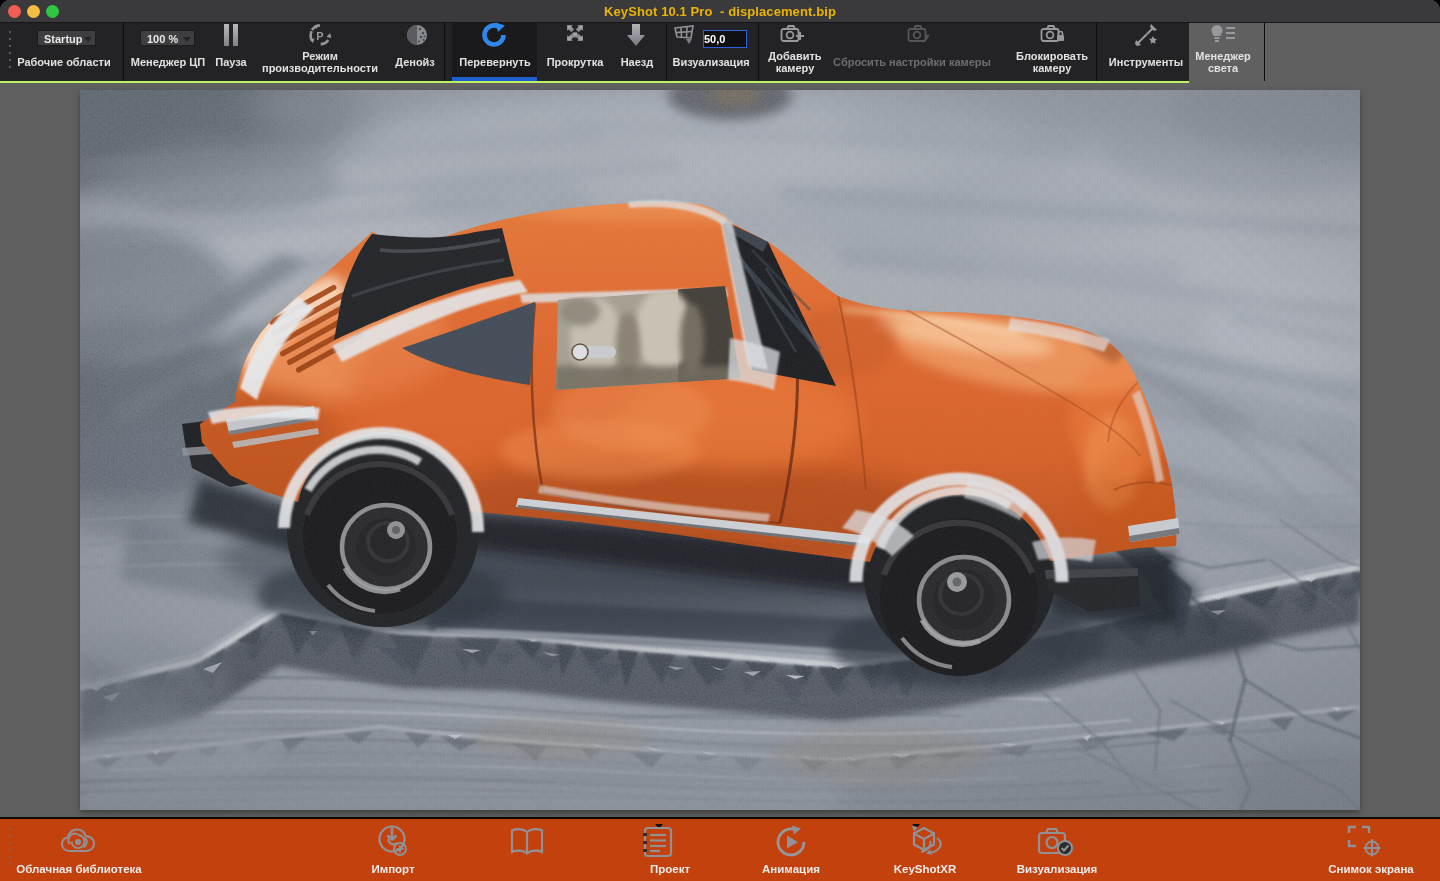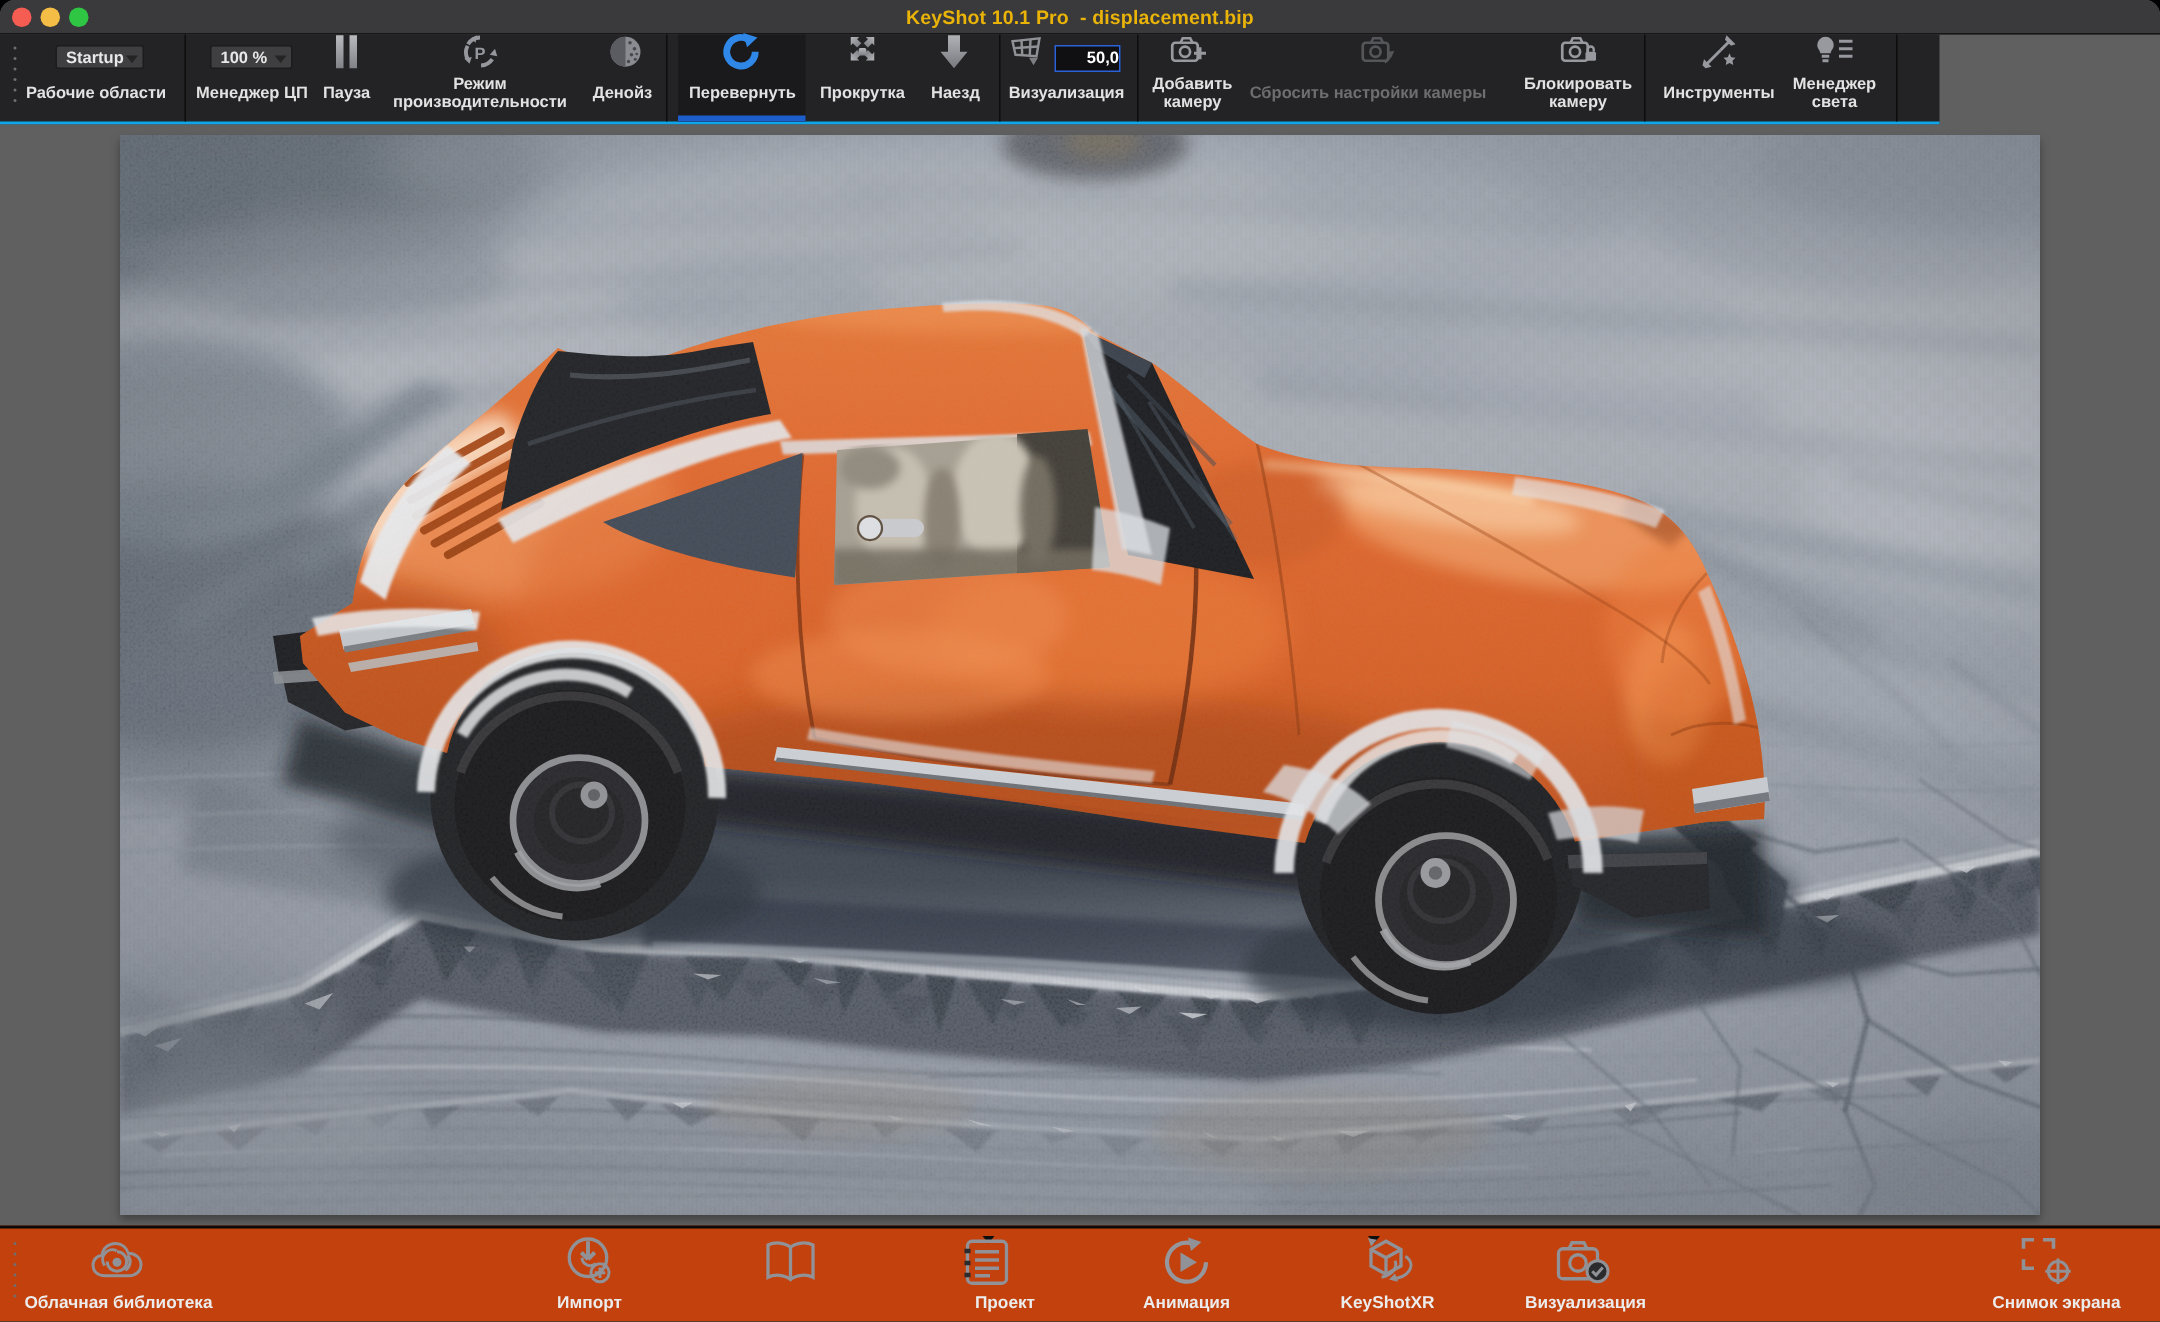--- a/index.html
+++ b/index.html
@@ -1,29 +1,29 @@
 <!DOCTYPE html>
 <html><head>
 <meta charset="utf-8">
 <style>
   html,body{margin:0;padding:0;background:#000;}
   body{width:1440px;height:881px;overflow:hidden;font-family:"Liberation Sans",sans-serif;}
   .win{position:absolute;left:0;top:0;width:1440px;height:881px;border-radius:10px 10px 0 0;overflow:hidden;background:#606061;}
   .titlebar{position:absolute;left:0;top:0;width:1440px;height:22px;background:#3a3a3c;border-bottom:1px solid #161616;}
   .tl{position:absolute;top:5px;width:13px;height:13px;border-radius:50%;}
   .title{position:absolute;top:0;left:0;width:100%;height:22px;line-height:23px;text-align:center;color:#eab308;font-size:13px;font-weight:700;letter-spacing:.1px;}
-  .toolbar{position:absolute;left:0;top:23px;width:1293px;height:58px;background:#232325;border-bottom:2px solid #0ea5e9;}
+  .toolbar{position:absolute;left:0;top:23px;width:1189px;height:58px;background:#232325;border-bottom:2px solid #bef264;}
   .sep{position:absolute;top:0;width:1px;height:58px;background:#0d0d0d;}
   .tbl{position:absolute;color:#e2e2e2;font-size:11px;font-weight:600;white-space:nowrap;transform:translateX(-50%);}
   .tico{position:absolute;transform:translate(-50%,-50%);}
   .drop{position:absolute;height:16px;background:#3f3f41;border:1px solid #1c1c1c;border-radius:2px;color:#e8e8e8;font-size:11px;font-weight:600;line-height:16px;padding-left:6px;box-sizing:border-box;}
   .drop .arr{position:absolute;right:3px;top:6px;width:0;height:0;border-left:4px solid transparent;border-right:4px solid transparent;border-top:5px solid #242425;}
   .selbtn{position:absolute;left:452px;top:0;width:85px;height:58px;background:#1a1a1c;}
   .selbtn .under{position:absolute;left:0;bottom:0;width:100%;height:4px;background:#1c5ecb;}
-  .persin{position:absolute;left:703px;top:7px;width:44px;height:18px;background:#101012;border:1px solid #2b62d9;color:#fff;font-size:11px;font-weight:600;text-align:right;line-height:17px;box-sizing:border-box;}
+  .persin{position:absolute;left:703px;top:7px;width:44px;height:18px;background:#101012;border:1px solid #2b62d9;color:#fff;font-size:11px;font-weight:600;text-align:left;line-height:17px;box-sizing:border-box;}
   .viewport{position:absolute;left:0;top:83px;width:1440px;height:734px;background:#606061;}
   .canvas{position:absolute;left:80px;top:7px;width:1280px;height:720px;box-shadow:0 3px 6px rgba(0,0,0,.35);}
   .dock{position:absolute;left:0;top:817px;width:1440px;height:64px;background:#c2410c;border-top:2px solid #0a0a0a;box-sizing:border-box;}
   .dlbl{position:absolute;top:44px;color:#ececec;font-size:11.5px;font-weight:700;white-space:nowrap;transform:translateX(-50%);}
   .dico{position:absolute;top:25px;transform:translate(-50%,-50%);}
   .dots{position:absolute;width:3px;}
   .dots i{display:block;width:2px;height:2px;border-radius:50%;background:#6f6f71;margin:0 0 5px 0;}
 </style>
 </head>
 <body>

